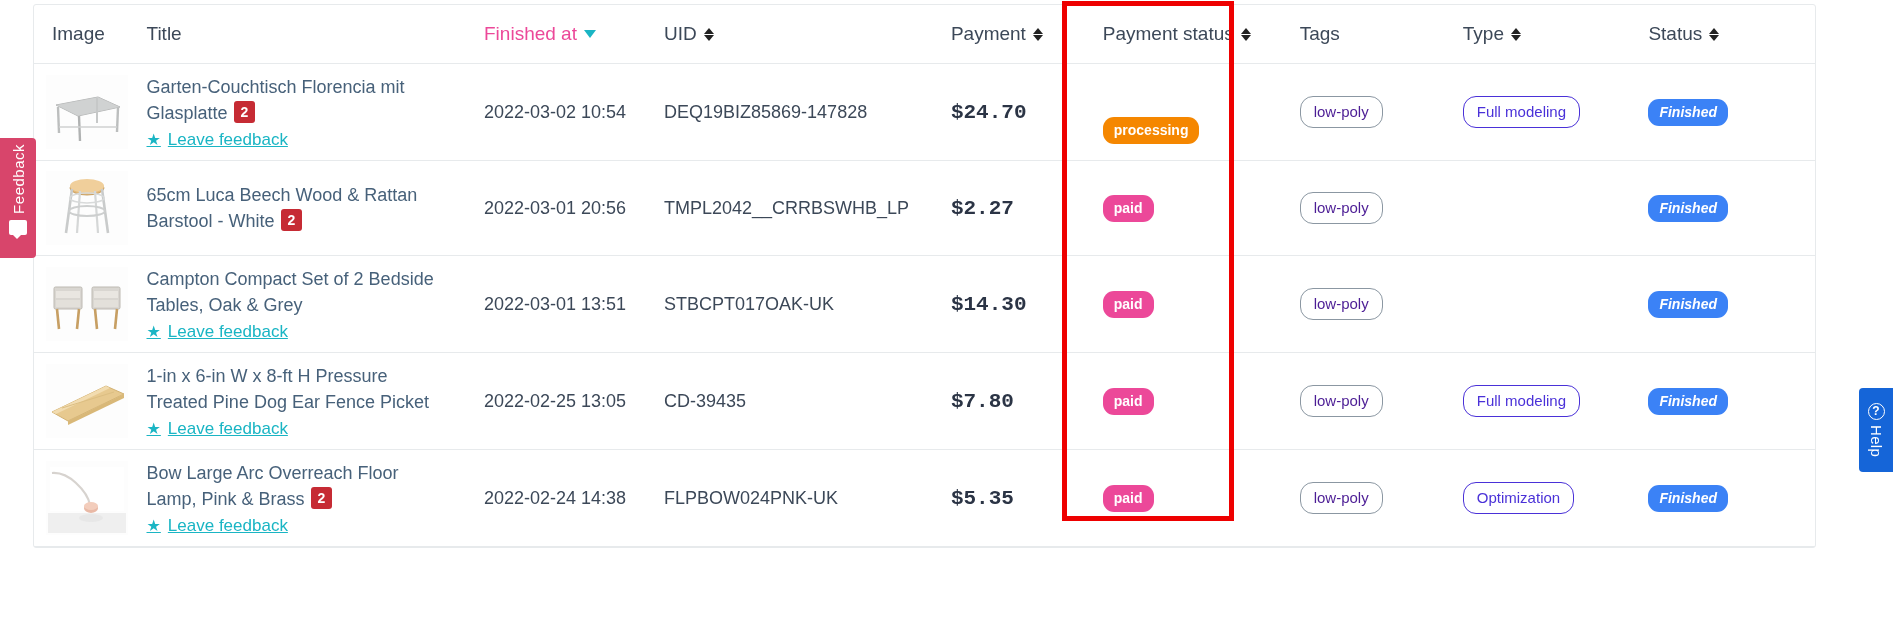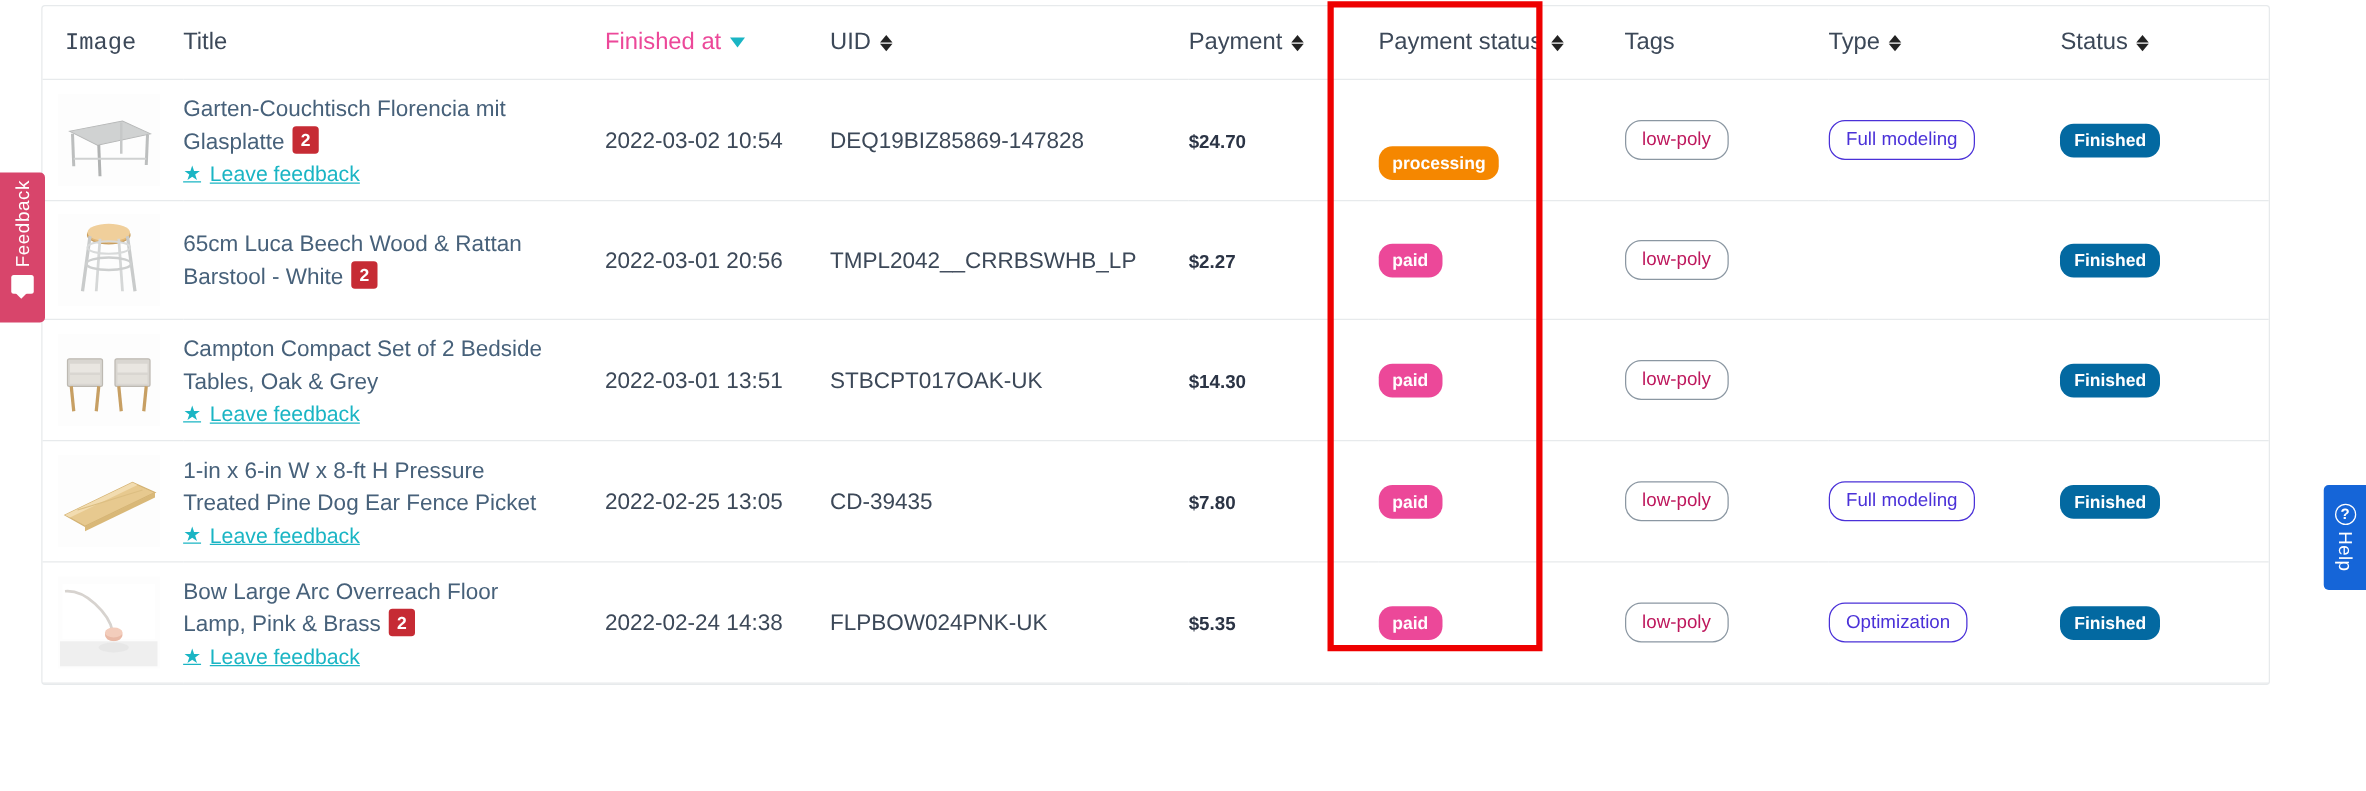--- a/index.html
+++ b/index.html
@@ -77,21 +77,21 @@
   col.c-image   { width: 100px; }
   col.c-title   { width: 300px; }
   col.c-fin     { width: 160px; }
   col.c-uid     { width: 255px; }
   col.c-pay     { width: 135px; }
   col.c-paystat { width: 175px; }
   col.c-tags    { width: 145px; }
   col.c-type    { width: 165px; }
   col.c-status  { width: 148px; }
 
-  thead th.th-image   { padding-left: 18px; font-family: Liberation Mono, monospace; }
+  thead th.th-image   { padding-left: 18px; }
   tbody td.td-image   { padding-left: 12px; }
 
   
   tbody td {
     border-bottom: 1px solid #e7eaec;
     vertical-align: middle;
     font-size: 18px;
     color: #3c4858;
     padding: 10px 0;
   }
@@ -130,46 +130,46 @@
     margin-top: 4px;
     color: #1ab5c4;
     font-size: 17px;
     text-decoration: underline;
     cursor: pointer;
   }
   .star { color: #1ab5c4; font-size: 16px; line-height: 1; }
 
   .mono-date { font-size: 18px; color: #3c4858; white-space: nowrap; }
   .uid-text  { font-size: 18px; color: #3c4858; white-space: nowrap; }
-  .pay-text  { font-size: 15px; color: #2b3445; font-weight: 700; }
+  .pay-text  { font-size: 21px; color: #2b3445; font-weight: 700; font-family: Liberation Mono, monospace; }
 
   .pill {
     display: inline-block;
     font-size: 14px;
     font-weight: 700;
     line-height: 1;
     padding: 6px 11px 7px;
     border-radius: 11px;
     color: #ffffff;
     white-space: nowrap;
   }
   .pill.processing { background: #f58700; margin-top: 36px; }
   .pill.paid       { background: #ec4899; }
-  .pill.finished   { background: #0369a1; }
+  .pill.finished   { background: #3b82f6; font-style: italic; }
 
   .outline-pill {
     display: inline-block;
     font-size: 15px;
     line-height: 1;
     padding: 7px 13px 8px;
     border-radius: 13px;
     background: #ffffff;
     white-space: nowrap;
   }
-  .outline-pill.tag   { border: 1px solid #8b97a2; color: #be185d; }
+  .outline-pill.tag   { border: 1px solid #8b97a2; color: #4c1d95; }
   .outline-pill.type  { border: 1px solid #4a31d8; color: #4a31d8; }
 
   
   .annot-box {
     position: absolute;
     left: 1062px;
     top: 1px;
     width: 172px;
     height: 520px;
     border: 5px solid #ee0000;

